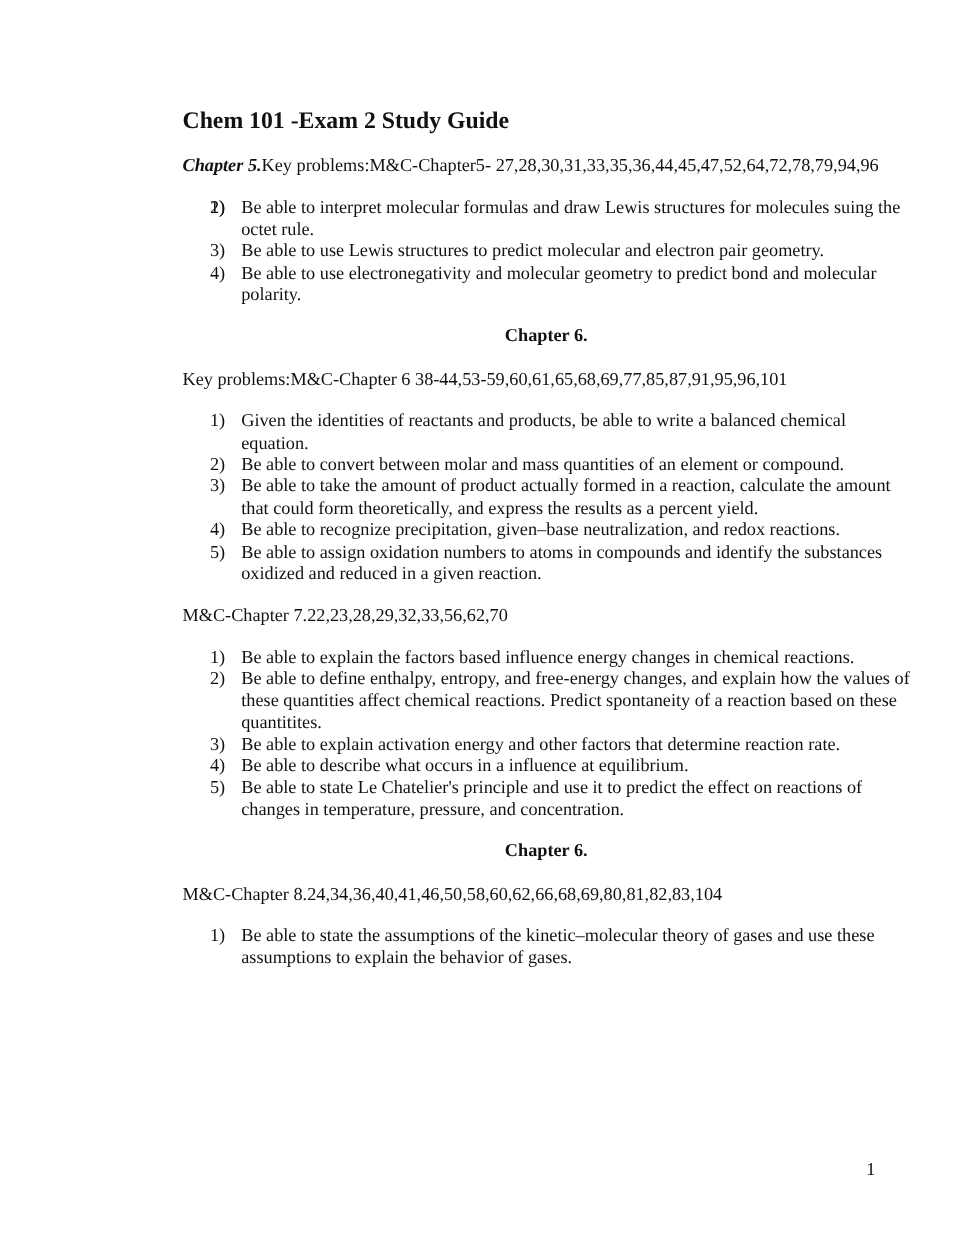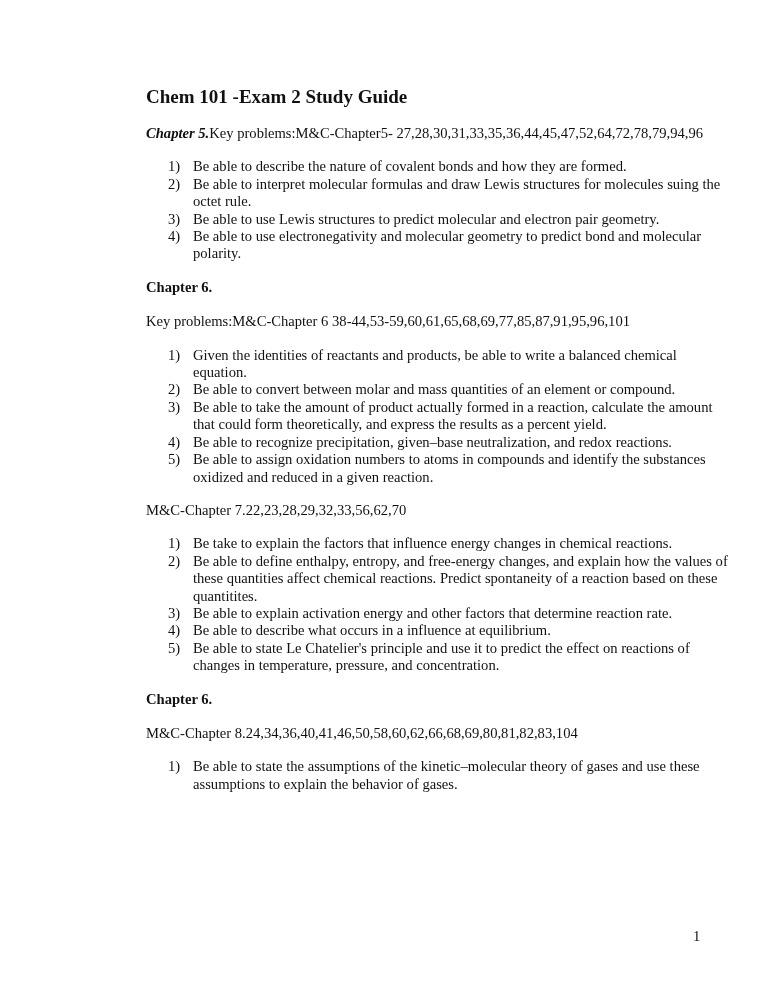--- a/index.html
+++ b/index.html
@@ -3,39 +3,39 @@
 <meta charset="utf-8">
 <style>
   html, body { margin: 0; padding: 0; background: #ffffff; }
   body { width: 768px; height: 994px; position: relative; overflow: hidden;
          font-family: "Liberation Serif", "DejaVu Serif", serif; color: #111111; }
   .page { position: absolute; left: 0; top: 0; width: 768px; height: 994px; background: #ffffff; }
   .content { position: absolute; left: 118px; top: 86px; width: 582px; font-size: 14.6px; line-height: 17.4px; margin-left: 28px; }
   h1.title { font-size: 19px; font-weight: bold; margin: 0 0 17px 0; line-height: 22px; }
   .chapter-line { margin: 0 0 16px 0; }
   .chapter-head { font-weight: bold; font-style: italic; }
-  .chapter-block-title { font-weight: bold; margin: 0 0 17px 0; }
+  .chapter-block-title { font-weight: bold; margin: 0 0 17px 0; text-align: center; }
   .problems { margin: 0 0 16px 0; }
   ol.objectives { list-style: none; margin: 0 0 16px 0; padding: 0; }
   ol.objectives li { position: relative; padding-left: 47px; margin: 0; }
   ol.objectives li .num { position: absolute; left: 22px; top: 0; }
   .page-number { position: absolute; left: 693px; top: 928px; font-size: 14.6px; }
 </style>
 </head>
 <body>
 
 <div class="page">
   <div class="content">
 
     <h1 class="title">Chem 101 -Exam 2 Study Guide</h1>
 
     <section>
       <p class="chapter-line"><span class="chapter-head">Chapter 5.</span><span>Key problems:M&amp;C-Chapter5- 27,28,30,31,33,35,36,44,45,47,52,64,72,78,79,94,96</span></p>
       <ol class="objectives">
-        <li><span class="num">1)</span><span>Be able to describe the nature of covalent bonds and how they are formed.</span></li>
+        <li><span class="num">1)</span></li>
         <li><span class="num">2)</span><span>Be able to interpret molecular formulas and draw Lewis structures for molecules suing the octet rule.</span></li>
         <li><span class="num">3)</span><span>Be able to use Lewis structures to predict molecular and electron pair geometry.</span></li>
         <li><span class="num">4)</span><span>Be able to use electronegativity and molecular geometry to predict bond and molecular polarity.</span></li>
       </ol>
     </section>
 
     <section>
       <p class="chapter-block-title">Chapter 6.</p>
       <p class="problems">Key problems:M&amp;C-Chapter 6 38-44,53-59,60,61,65,68,69,77,85,87,91,95,96,101</p>
       <ol class="objectives">
@@ -43,21 +43,21 @@
         <li><span class="num">2)</span><span>Be able to convert between molar and mass quantities of an element or compound.</span></li>
         <li><span class="num">3)</span><span>Be able to take the amount of product actually formed in a reaction, calculate the amount that could form theoretically, and express the results as a percent yield.</span></li>
         <li><span class="num">4)</span><span>Be able to recognize precipitation, given–base neutralization, and redox reactions.</span></li>
         <li><span class="num">5)</span><span>Be able to assign oxidation numbers to atoms in compounds and identify the substances oxidized and reduced in a given reaction.</span></li>
       </ol>
     </section>
 
     <section>
       <p class="problems">M&amp;C-Chapter 7.22,23,28,29,32,33,56,62,70</p>
       <ol class="objectives">
-        <li><span class="num">1)</span><span>Be take to explain the factors that influence energy changes in chemical reactions.</span></li>
+        <li><span class="num">1)</span><span>Be able to explain the factors based influence energy changes in chemical reactions.</span></li>
         <li><span class="num">2)</span><span>Be able to define enthalpy, entropy, and free-energy changes, and explain how the values of these quantities affect chemical reactions. Predict spontaneity of a reaction based on these quantitites.</span></li>
         <li><span class="num">3)</span><span>Be able to explain activation energy and other factors that determine reaction rate.</span></li>
         <li><span class="num">4)</span><span>Be able to describe what occurs in a influence at equilibrium.</span></li>
         <li><span class="num">5)</span><span>Be able to state Le Chatelier's principle and use it to predict the effect on reactions of changes in temperature, pressure, and concentration.</span></li>
       </ol>
     </section>
 
     <section>
       <p class="chapter-block-title">Chapter 6.</p>
       <p class="problems">M&amp;C-Chapter 8.24,34,36,40,41,46,50,58,60,62,66,68,69,80,81,82,83,104</p>

